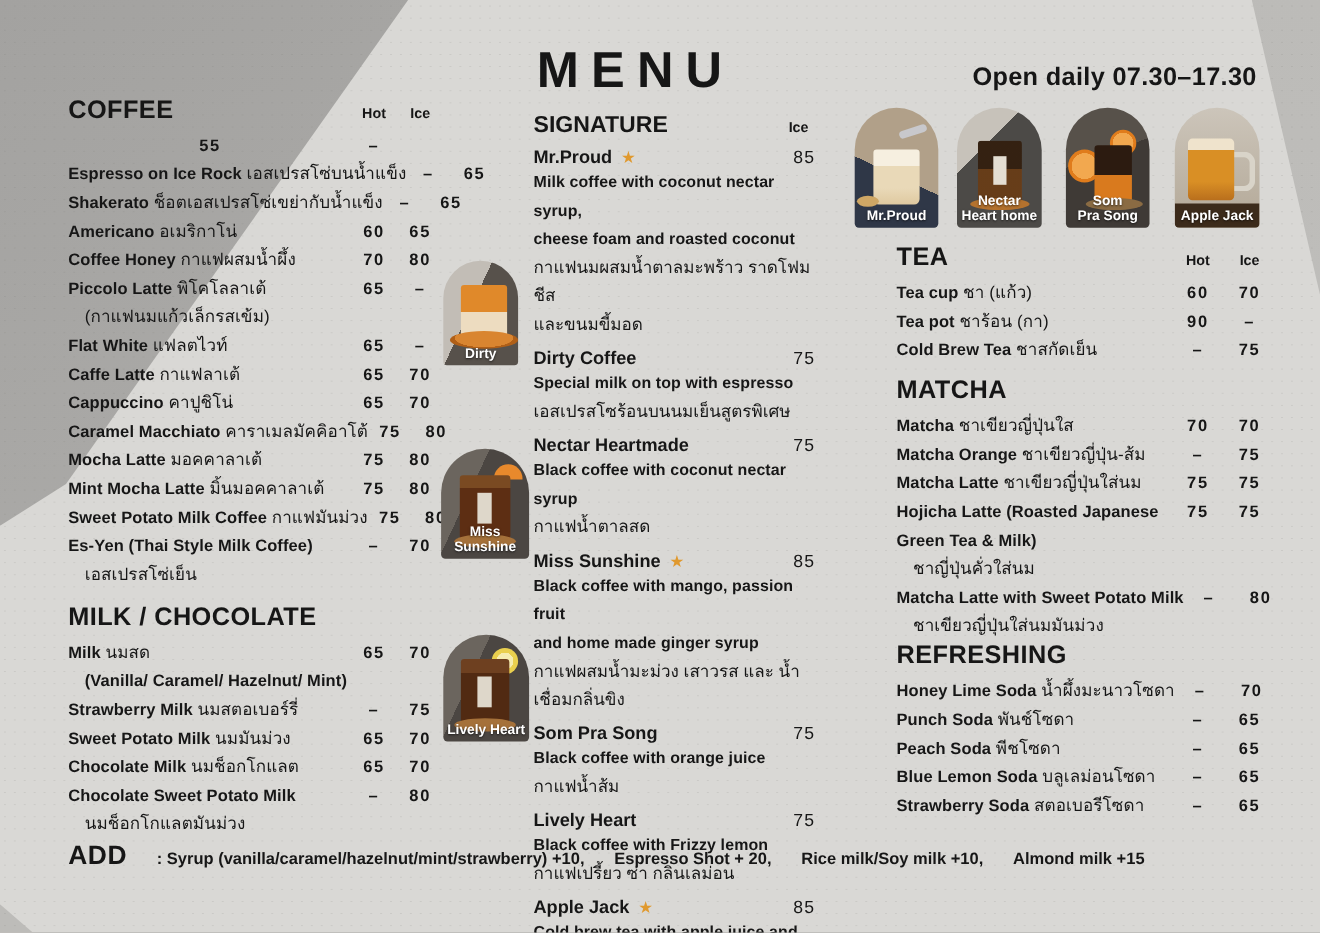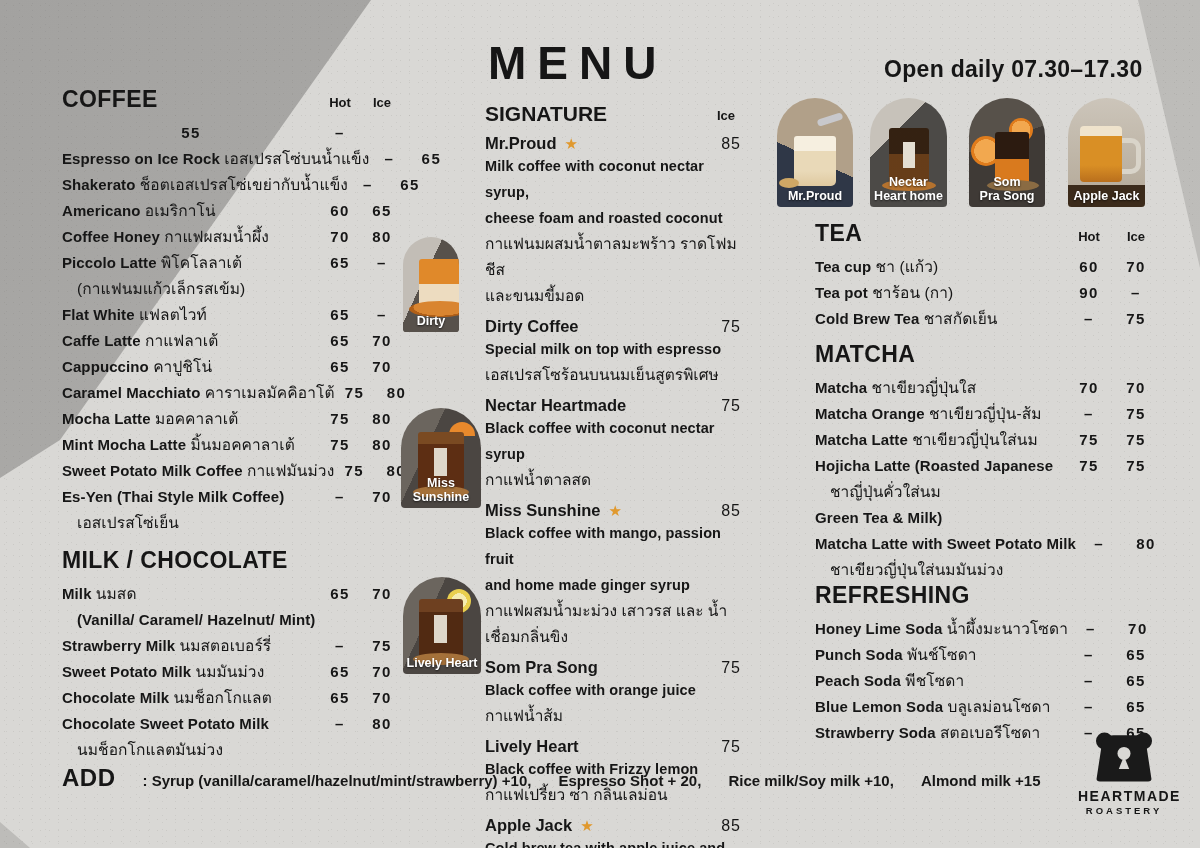--- a/index.html
+++ b/index.html
@@ -363,21 +363,21 @@
             <span class="star">★</span>
             <span class="sig-price">85</span>
           </div>
           <div class="sig-desc">Cold brew tea with apple juice and
 homemade syrup on top with yogurt foam</div>
 
         </div>
       </div>
   </div>
 
-  <div class="photo ph-dirty" style="left:403px;top:237px;width:56px;height:95px;">
+  <div class="photo ph-dirty" style="left:403px;top:237px;width:68px;height:95px;">
     <div class="cup"></div>
     <div class="saucer"></div>
     <div class="lbl">Dirty</div>
   </div>
   <div class="photo ph-miss" style="left:401px;top:408px;width:80px;height:100px;">
     <div class="wedge"></div>
     <div class="cup"></div>
     <div class="tag"></div>
     <div class="saucer"></div>
     <div class="lbl">Miss Sunshine</div>
@@ -469,28 +469,28 @@
           <div class="price">75</div>
           <div class="price">75</div>
         </div>
 
         <div class="mrow grid3r">
           <div class="nm"><span>Hojicha Latte (Roasted Japanese</span> <span class="th"></span></div>
           <div class="price">75</div>
           <div class="price">75</div>
         </div>
 
+        <div class="mrow grid3r">
+          <div class="nm"><span>Green Tea &amp; Milk)</span> <span class="th"></span></div>
+          <div class="price"></div>
+          <div class="price"></div>
+        </div>
+
         <div class="mrow grid3r indent">
           <div class="nm"><span></span> <span class="th">ชาญี่ปุ่นคั่วใส่นม</span></div>
-          <div class="price"></div>
-          <div class="price"></div>
-        </div>
-
-        <div class="mrow grid3r">
-          <div class="nm"><span>Green Tea &amp; Milk)</span> <span class="th"></span></div>
           <div class="price"></div>
           <div class="price"></div>
         </div>
 
         <div class="mrow grid3r">
           <div class="nm"><span>Matcha Latte with Sweet Potato Milk</span> <span class="th"></span></div>
           <div class="price">–</div>
           <div class="price">80</div>
         </div>
 
@@ -541,24 +541,13 @@
   </div>
 
   <div class="add-line">
     <span class="add">ADD</span>
     <span class="part">: Syrup (vanilla/caramel/hazelnut/mint/strawberry) +10,</span>
     <span class="part">Espresso Shot + 20,</span>
     <span class="part">Rice milk/Soy milk +10,</span>
     <span class="part">Almond milk +15</span>
   </div>
 
-  <div class="logo">
-    <svg width="66" height="56" viewBox="0 0 100 86">
-      <circle cx="20" cy="17" r="13" fill="#1a1a1a"></circle>
-      <circle cx="80" cy="17" r="13" fill="#1a1a1a"></circle>
-      <path d="M 15 28 Q 15 8 34 8 L 66 8 Q 85 8 85 28 L 92 74 Q 93 79 87 79 L 13 79 Q 7 79 8 74 Z" fill="#1a1a1a"></path>
-      <circle cx="50" cy="36" r="10" fill="#d9d8d5"></circle>
-      <path d="M 50 40 L 42 60 L 58 60 Z" fill="#d9d8d5"></path>
-    </svg>
-    <div class="nm">HEARTMADE</div>
-    <div class="sub">ROASTERY</div>
-  </div>
 </div>
 
 </body></html>

